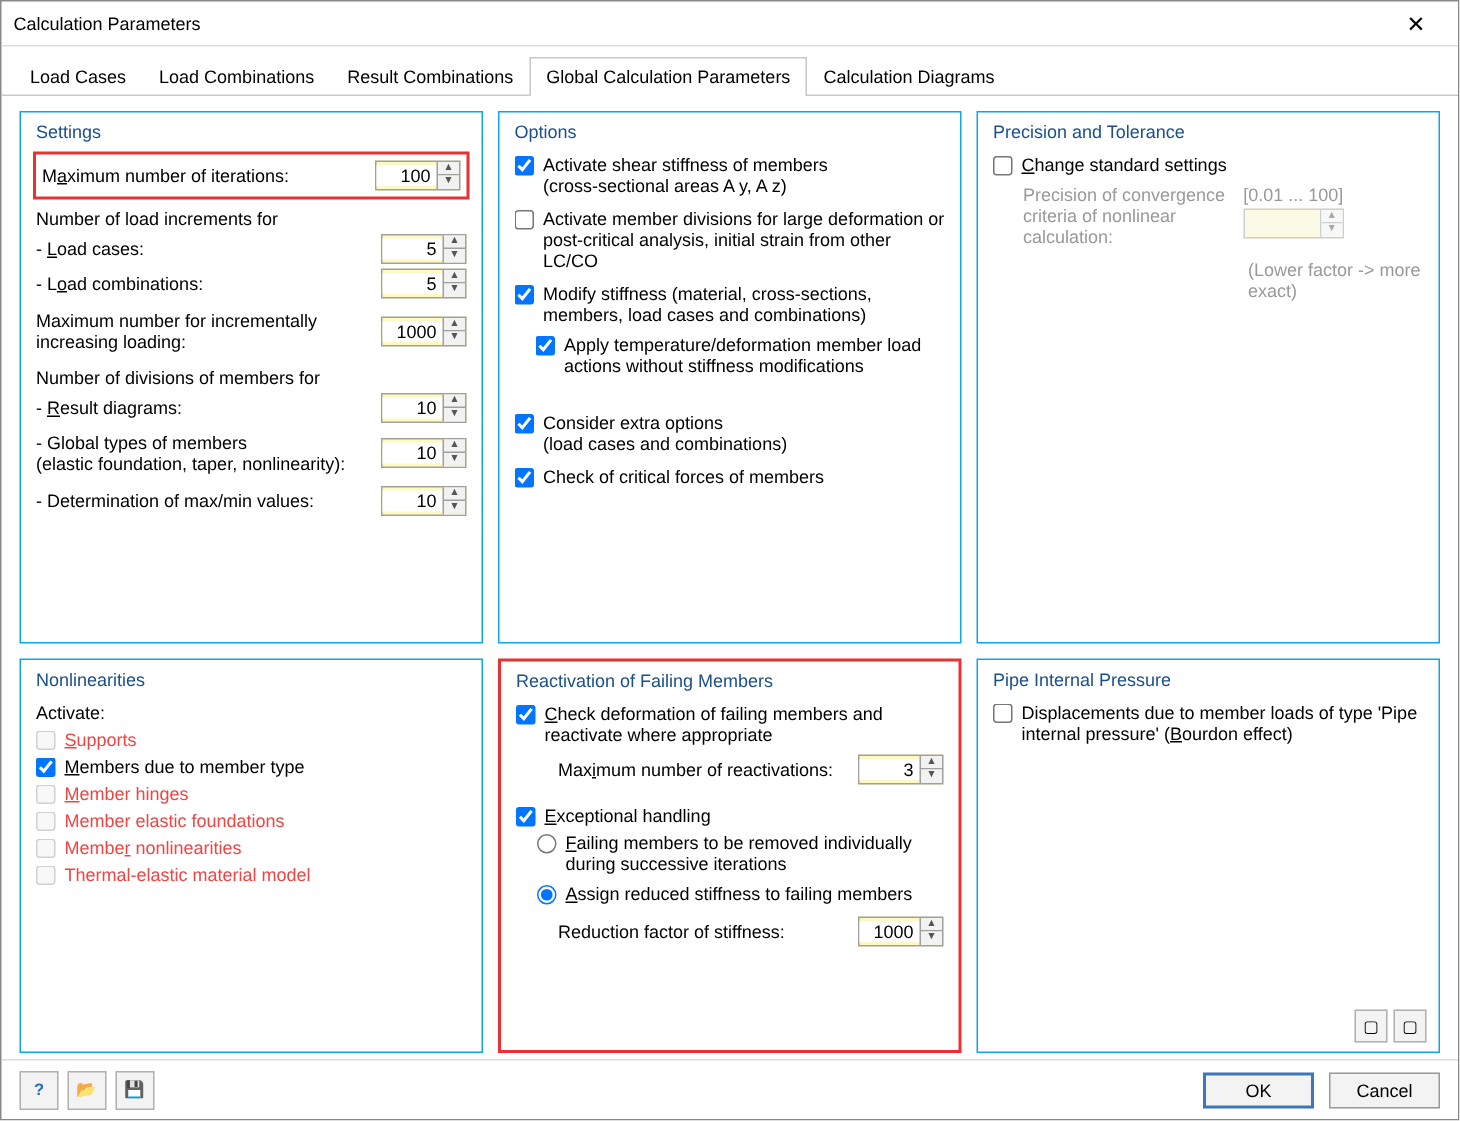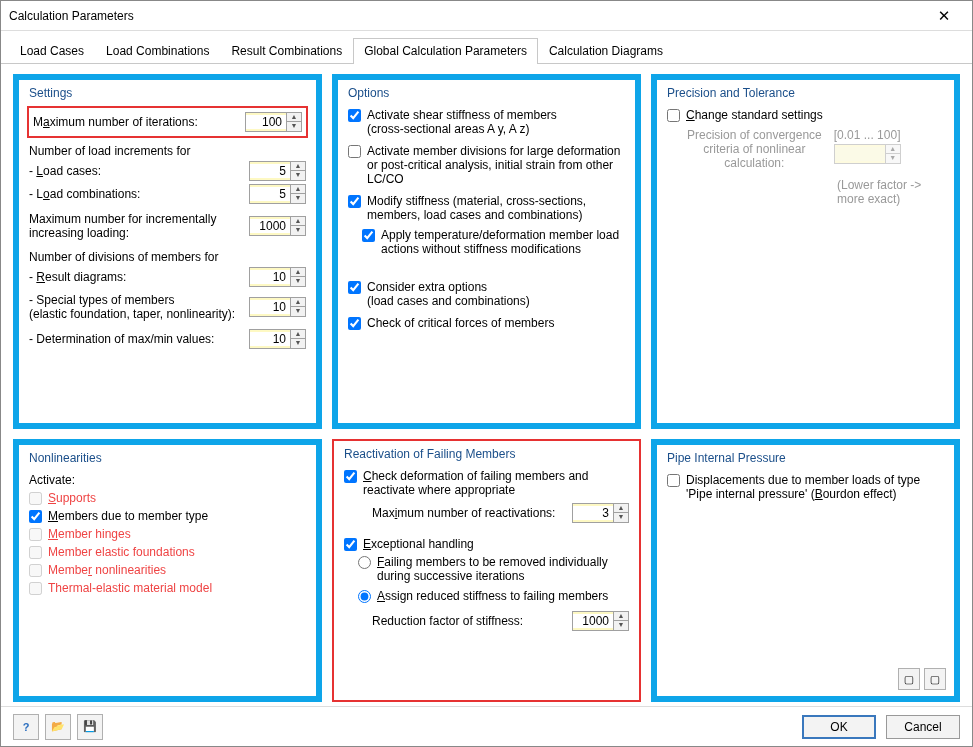--- a/index.html
+++ b/index.html
@@ -5,21 +5,21 @@
 * { box-sizing: border-box; margin: 0; padding: 0; }
 body { font-family: "Segoe UI", Tahoma, sans-serif; font-size: 12px; color: #000; background: #fff; width: 973px; height: 747px; overflow: hidden; }
 .window { width: 973px; height: 747px; border: 1px solid #888; background: #fff; display: flex; flex-direction: column; }
 .titlebar { height: 30px; display: flex; align-items: center; justify-content: space-between; padding: 0 8px; border-bottom: 1px solid #ddd; }
 .titlebar .title { font-size: 12px; }
 .titlebar .close { width: 40px; height: 26px; display: flex; align-items: center; justify-content: center; font-size: 15px; }
 .tabs { display: flex; border-bottom: 1px solid #c8c8c8; margin-top: 6px; padding-left: 8px; }
 .tab { padding: 5px 10px 6px; border: 1px solid transparent; border-bottom: none; position: relative; top: 1px; cursor: default; }
 .tab.active { border-color: #c8c8c8; background: #fff; }
 .content { flex: 1; display: grid; grid-template-columns: 1fr 1fr 1fr; grid-template-rows: 355px 1fr; gap: 10px; padding: 10px 12px 4px; }
-.group { border: 6px solid #0ea5e9; padding: 6px 10px 10px; position: relative; }
+.group { border: 1px solid #0ea5e9; padding: 6px 10px 10px; position: relative; }
 .group-title { color: #1b4f8a; font-size: 12px; margin-bottom: 8px; }
 .highlight-red { border: 2px solid #e63232; }
 .row { display: flex; align-items: center; justify-content: space-between; margin: 3px 0; }
 .row .label { flex: 1; }
 .spinner { display: inline-flex; align-items: center; border: 1px solid #a0a0a0; height: 20px; background: #fef9c3; }
 .spinner input { border: none; width: 40px; text-align: right; padding-right: 4px; font: inherit; outline: none; }
 .spinner .btns { display: flex; flex-direction: column; border-left: 1px solid #a0a0a0; }
 .spinner .btns div { width: 14px; height: 9px; font-size: 7px; line-height: 7px; text-align: center; color: #555; background: #f2f2f2; cursor: default; }
 .spinner .btns div:first-child { border-bottom: 1px solid #a0a0a0; }
 .checkbox-row { display: flex; align-items: flex-start; gap: 6px; margin: 4px 0; }
@@ -108,21 +108,21 @@
         <span class="label">- <u>R</u>esult diagrams:</span>
         <span class="spinner">
             <input value="10" style="">
             <span class="btns">
               <div>▲</div>
               <div>▼</div>
             </span>
           </span>
       </div>
       <div class="row" style="margin-top:6px;">
-        <span class="label"><span>- Special types of members</span><br><span>  (elastic foundation, taper, nonlinearity):</span></span>
+        <span class="label"><span>- Global types of members</span><br><span>  (elastic foundation, taper, nonlinearity):</span></span>
         <span class="spinner">
             <input value="10" style="">
             <span class="btns">
               <div>▲</div>
               <div>▼</div>
             </span>
           </span>
       </div>
       <div class="row" style="margin-top:8px;">
         <span class="label">- Determination of max/min values:</span>
@@ -164,21 +164,21 @@
       </div>
     </div>
 
     <div class="group">
       <div class="group-title">Precision and Tolerance</div>
       <div class="checkbox-row">
         <input type="checkbox" style="">
         <span class="lbl"><u>C</u>hange standard settings</span>
       </div>
       <div style="display:flex;gap:12px;margin-top:6px;">
-        <div class="grey-note" style="padding-left:20px;line-height:14px;text-align:center;">
+        <div class="grey-note" style="padding-left:20px;line-height:14px;">
           <span>Precision of convergence</span><br>
           <span>criteria of nonlinear</span><br>
           <span>calculation:</span>
         </div>
         <div style="flex:1;">
           <div class="grey-note">[0.01 ... 100]</div>
           <span class="spinner" style="opacity:.5;margin-top:2px;">
               <input disabled="" style="width: 50px;">
               <span class="btns">
                 <div>▲</div>

